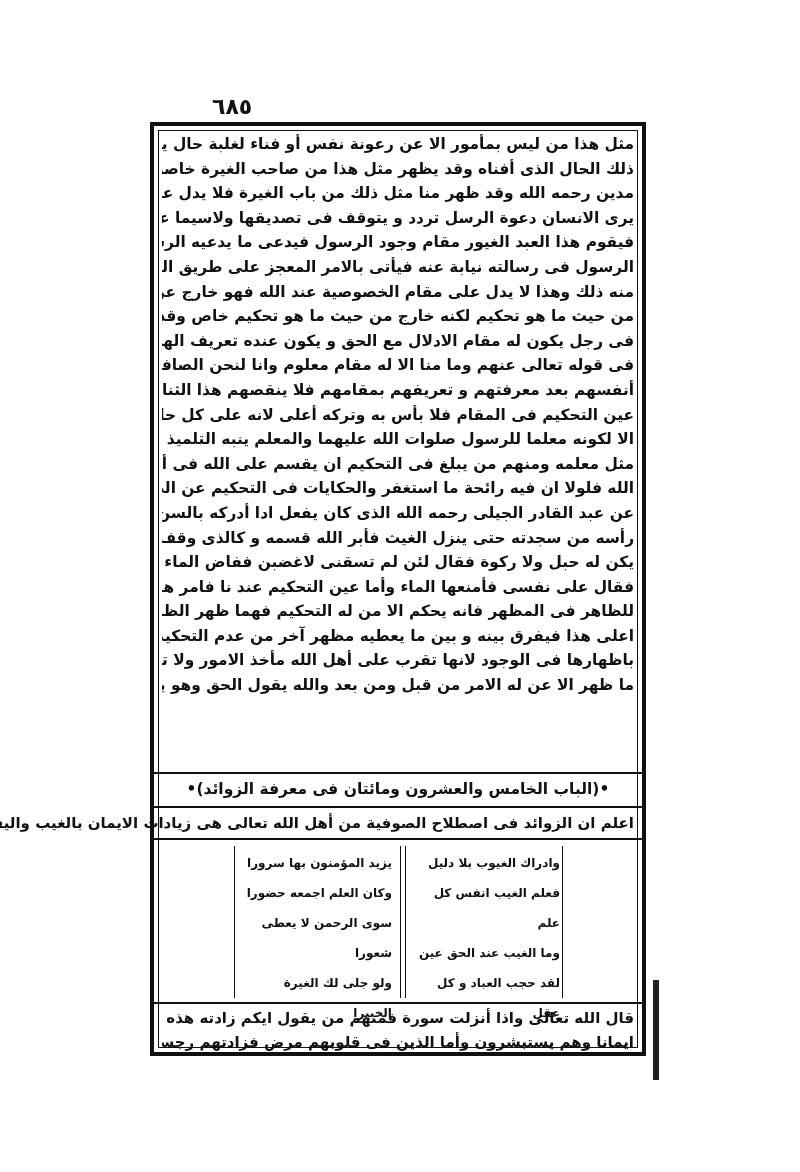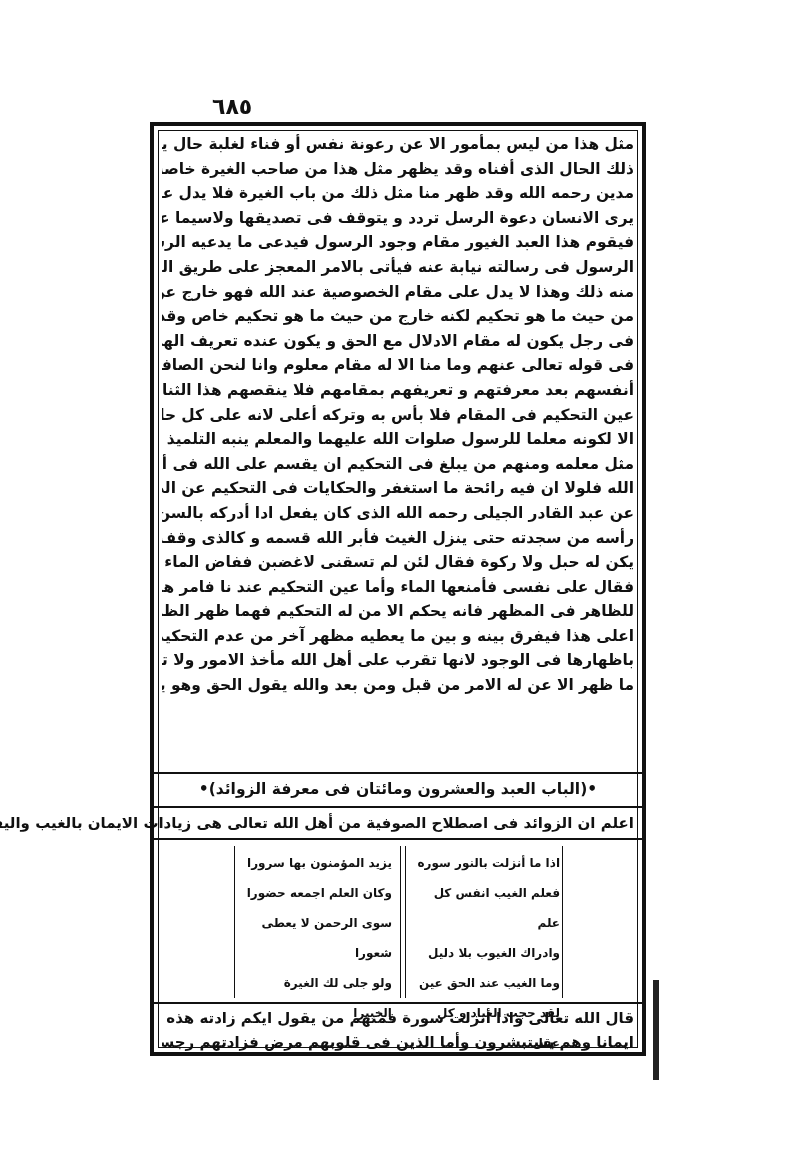--- a/index.html
+++ b/index.html
@@ -57,34 +57,33 @@
     <span class="line">رأسه من سجدته حتى ينزل الغيث فأبر الله قسمه و كالذى وقف على رأس بئر وقد عطش ولم</span>
     <span class="line">يكن له حبل ولا ركوة فقال لئن لم تسقنى لاغضبن ففاض الماء على فم البئر فمثل على من تغضب</span>
     <span class="line">فقال على نفسى فأمنعها الماء وأما عين التحكيم عند نا فامر هين فى شهود المعرفة فان التحكيم</span>
     <span class="line">للظاهر فى المظهر فانه يحكم الا من له التحكيم فهما ظهر الظاهر به دل على ان استعداد المظهر</span>
     <span class="line">اعلى هذا فيفرق بينه و بين ما يعطيه مظهر آخر من عدم التحكيم وهذه طريقة انفردنا</span>
     <span class="line">باظهارها فى الوجود لانها تقرب على أهل الله مأخذ الامور ولا تستعظم شيأ مما ظهر فانه</span>
     <span class="line" style="text-align:center; text-align-last:center;">ما ظهر الا عن له الامر من قبل ومن بعد   والله يقول الحق وهو يهدى السبيل</span>
   </div>
 
   <div class="rule" style="top:646px;"></div>
-  <div class="section-title">•(الباب العبد والعشرون ومائتان فى معرفة الزوائد)•</div>
+  <div class="section-title">•(الباب الخامس والعشرون ومائتان فى معرفة الزوائد)•</div>
   <div class="rule" style="top:680px;"></div>
   <div class="intro">اعلم ان الزوائد فى اصطلاح الصوفية من أهل الله تعالى هى زيادات الايمان بالغيب واليقين</div>
   <div class="rule" style="top:712px;"></div>
 
   <div class="verses">
     <div class="vrule" style="left:80px;"></div>
     <div class="vrule double" style="left:246px;"></div>
     <div class="vrule" style="left:408px;"></div>
 
     <div class="vcol right" style="left:256px;">
-      <div>اذا ما أنزلت بالنور سوره</div>
+      <div>وادراك الغيوب بلا دليل</div>
       <div>فعلم الغيب انفس كل علم</div>
-      <div>وادراك الغيوب بلا دليل</div>
       <div>وما الغيب عند الحق عين</div>
       <div>لقد حجب العباد و كل عقل</div>
     </div>
     <div class="vcol left" style="left:88px;">
       <div>يزيد المؤمنون بها سرورا</div>
       <div>وكان العلم اجمعه حضورا</div>
       <div>سوى الرحمن لا يعطى شعورا</div>
       <div>ولو جلى لك الغيرة الخبيرا</div>
     </div>
   </div>

